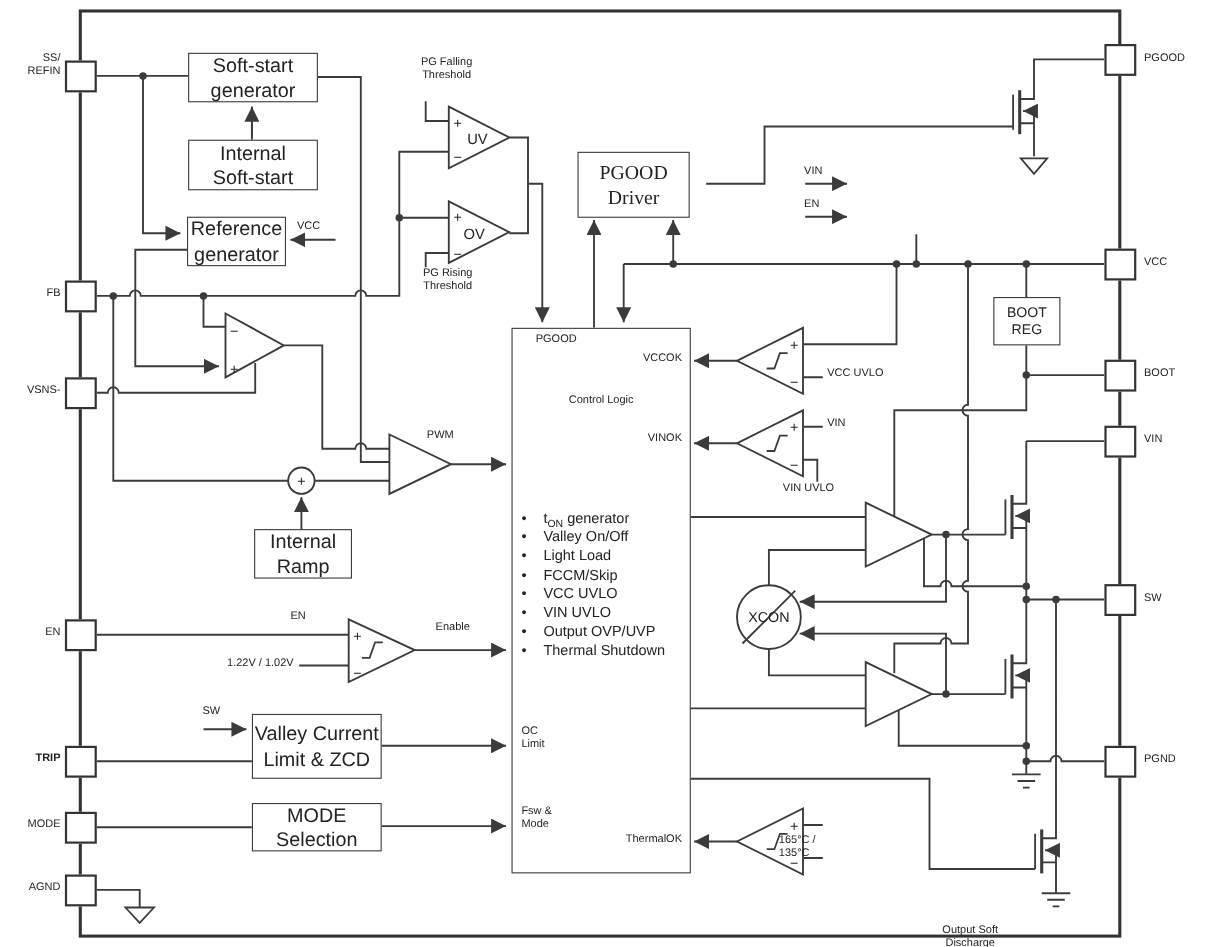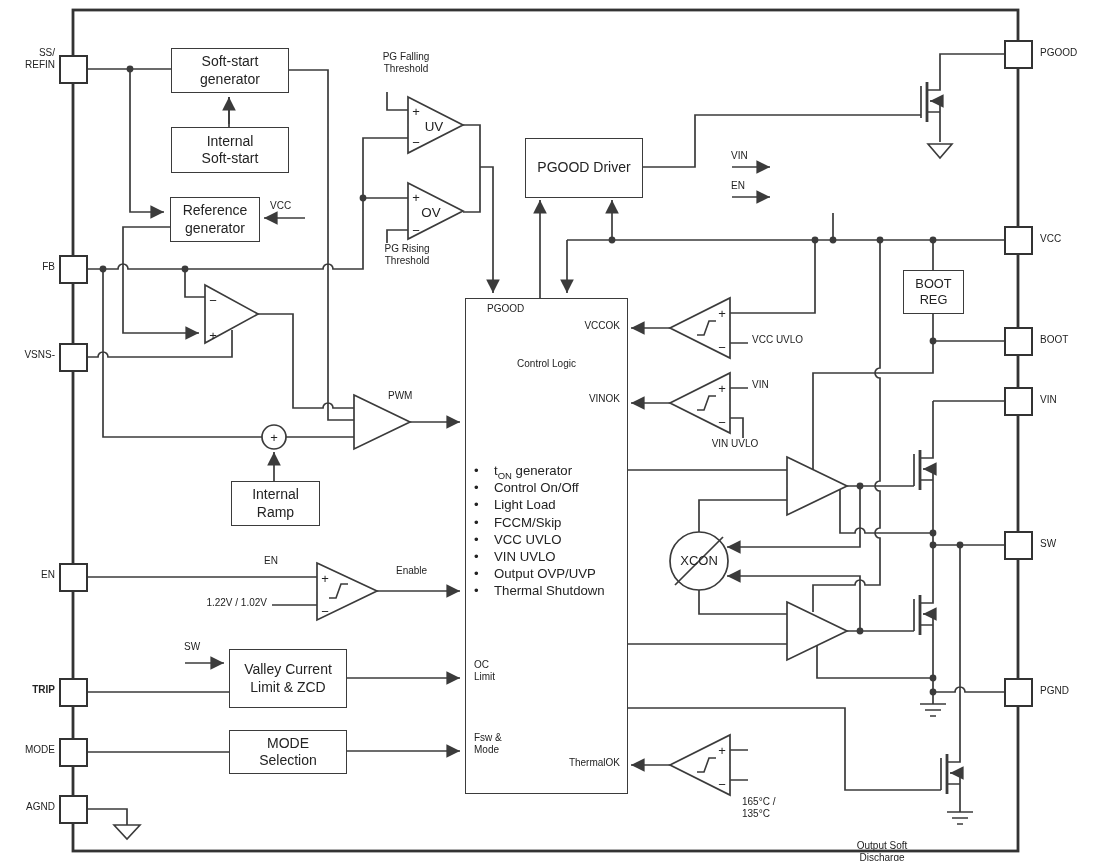--- a/index.html
+++ b/index.html
@@ -1,21 +1,21 @@
 <!DOCTYPE html>
 <html><head>
 <meta charset="utf-8">
 <style>
   html,body{margin:0;padding:0;background:#fff;}
   #canvas{position:relative;width:1100px;height:861px;background:#fff;
           font-family:"Liberation Sans",sans-serif;color:#232323;overflow:hidden;}
   #wires{position:absolute;left:0;top:0;}
   .box{position:absolute;box-sizing:border-box;border:1.7px solid #3b3b3b;background:#fff;
        display:flex;align-items:center;justify-content:center;text-align:center;
-       font-size:14px;line-height:1.25;white-space:pre-line;}
+       font-size:18px;line-height:1.25;white-space:pre-line;}
   .pin{position:absolute;box-sizing:border-box;width:29px;height:29px;
        border:2.5px solid #333;background:#fff;}
   .lbl{position:absolute;font-size:10px;line-height:1.18;white-space:pre-line;}
   .ctr{text-align:center;} .rgt{text-align:right;}
   .bullets{position:absolute;left:474px;top:462px;width:150px;font-size:13.2px;}
   .brow{display:flex;line-height:17.2px;}
   .bdot{width:20px;flex:none;}
   sub{font-size:9.5px;line-height:0;}
   svg text{font-family:"Liberation Sans",sans-serif;font-size:13.4px;fill:#232323;}
   svg text.sgn{font-size:13px;}
@@ -207,21 +207,21 @@
       <text x="431" y="217">OV</text>
     </g>
   </svg>
 
   <div class="box" style="left:171px;top:48px;width:118px;height:45px;">Soft-start
 generator</div>
   <div class="box" style="left:171px;top:127px;width:118px;height:46px;">Internal
 Soft-start</div>
   <div class="box" style="left:170px;top:197px;width:90px;height:45px;">Reference
 generator</div>
-  <div class="box" style="left:525px;top:138px;width:118px;height:60px;">PGOOD Driver</div>
+  <div class="box" style="left:525px;top:138px;width:102px;height:60px;font-family:Liberation Serif, serif;">PGOOD Driver</div>
   <div class="box" style="left:231px;top:481px;width:89px;height:45px;">Internal
 Ramp</div>
   <div class="box" style="left:229px;top:649px;width:118px;height:59px;">Valley Current
 Limit &amp; ZCD</div>
   <div class="box" style="left:229px;top:730px;width:118px;height:44px;">MODE
 Selection</div>
   <div class="box" style="left:903px;top:270px;width:61px;height:44px;font-size:12.8px;">BOOT
 REG</div>
 
   <div class="box" style="left:465px;top:298px;width:163px;height:496px;"></div>
@@ -229,21 +229,21 @@
   <div class="lbl rgt" style="left:556px;top:320px;width:64px;text-align:right;">VCCOK</div>
   <div class="lbl ctr" style="left:465px;top:358px;width:163px;">Control Logic</div>
   <div class="lbl rgt" style="left:556px;top:393px;width:64px;">VINOK</div>
   <div class="bullets">
       <div class="brow">
         <span class="bdot">•</span>
         <span>t<sub>ON</sub> generator</span>
       </div>
       <div class="brow">
         <span class="bdot">•</span>
-        <span>Control On/Off</span>
+        <span>Valley On/Off</span>
       </div>
       <div class="brow">
         <span class="bdot">•</span>
         <span>Light Load</span>
       </div>
       <div class="brow">
         <span class="bdot">•</span>
         <span>FCCM/Skip</span>
       </div>
       <div class="brow">
@@ -277,21 +277,21 @@
   <div class="lbl" style="left:388px;top:390px;">PWM</div>
   <div class="lbl rgt" style="left:250px;top:555px;width:28px;">EN</div>
   <div class="lbl" style="left:396px;top:565px;">Enable</div>
   <div class="lbl rgt" style="left:170px;top:597px;width:97px;">1.22V / 1.02V</div>
   <div class="lbl" style="left:184px;top:641px;">SW</div>
   <div class="lbl" style="left:731px;top:150px;">VIN</div>
   <div class="lbl" style="left:731px;top:180px;">EN</div>
   <div class="lbl" style="left:752px;top:334px;">VCC UVLO</div>
   <div class="lbl" style="left:752px;top:379px;">VIN</div>
   <div class="lbl ctr" style="left:695px;top:438px;width:80px;">VIN UVLO</div>
-  <div class="lbl" style="left:742px;top:758px;margin-top:38px;">165°C /
+  <div class="lbl" style="left:708px;top:758px;">165°C /
 135°C</div>
   <div class="lbl ctr" style="left:838px;top:820px;width:88px;margin-top:20px;">Output Soft
 Discharge</div>
   <div class="lbl ctr" style="left:676px;top:553px;width:46px;font-size:13px;">XCON</div>
 
   <div class="pin" style="left:59px;top:55px;"></div>
   <div class="pin" style="left:59px;top:255px;"></div>
   <div class="pin" style="left:59px;top:343px;"></div>
   <div class="pin" style="left:59px;top:563px;"></div>
   <div class="pin" style="left:59px;top:678px;"></div>

